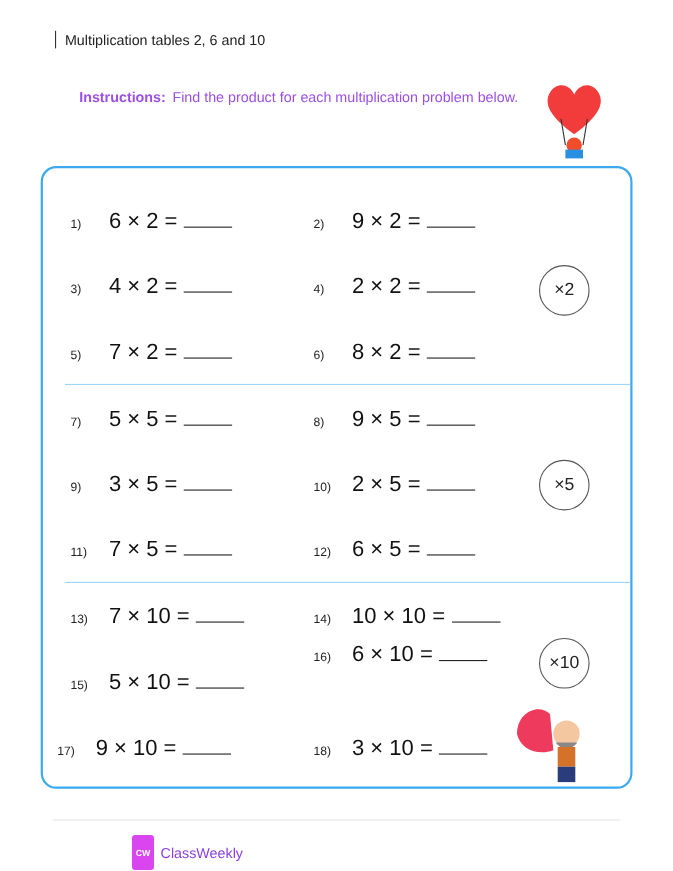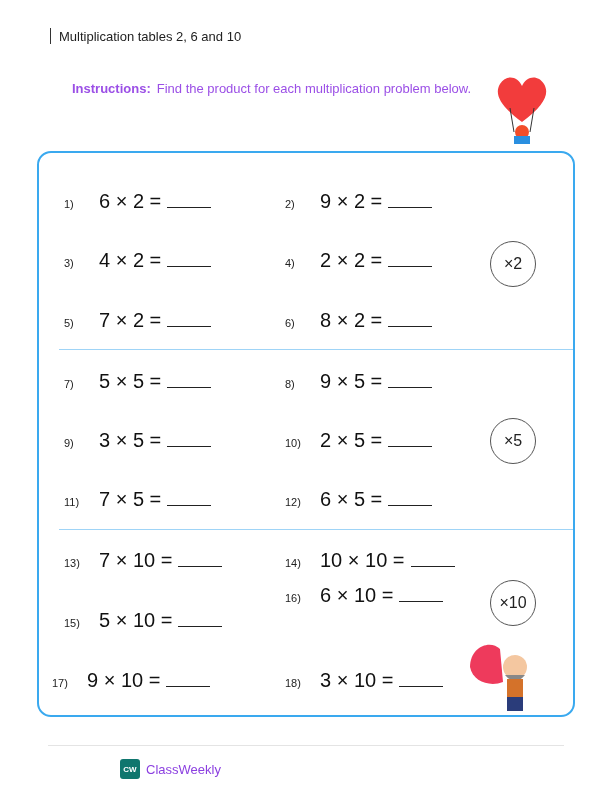--- a/index.html
+++ b/index.html
@@ -12,21 +12,21 @@
   .instructions b { font-weight:bold; margin-right:6px;padding-left:30px; }
   .box { position:absolute; left:37px; top:151px; width:538px; height:566px; border:2px solid #3aa9ef; border-radius:14px; box-sizing:border-box; }
   .divider { position:absolute; left:20px; right:0; height:1px; background:#9fd4f7; }
   .prob { position:absolute; display:flex; align-items:baseline; }
   .num { font-size:11px; color:#222; width:35px; }
   .expr { font-size:20px; color:#111; }
   .blank { display:inline-block; width:44px; border-bottom:1px solid #222; margin-left:6px; height:14px; }
   .badge { position:absolute; width:44px; height:44px; border:1px solid #555; border-radius:50%; display:flex; align-items:center; justify-content:center; font-size:16px; color:#222; }
   .footer-line { position:absolute; left:48px; right:48px; top:745px; height:1px; background:#e4e4e4; }
   .footer { position:absolute; top:759px; left:120px; display:flex; align-items:center; }
-  .logo { width:20px; height:20px; background:#0f766e; border-radius:3px; color:#fff; font-size:8px; font-weight:bold; display:flex; align-items:center; justify-content:center; }
+  .logo { width:20px; height:32px; background:#d946ef; border-radius:3px; color:#fff; font-size:8px; font-weight:bold; display:flex; align-items:center; justify-content:center; }
   .brand { font-size:13px; font-weight:normal; color:#8b3fe0; margin-left:6px; }
   .tag { font-size:10px; color:#333; margin-left:26px; }
 </style>
 </head>
 <body>
 
 <div class="page">
   <div class="header">
     <span class="sep"></span>
     <span class="subtitle">Multiplication tables 2, 6 and 10</span>

